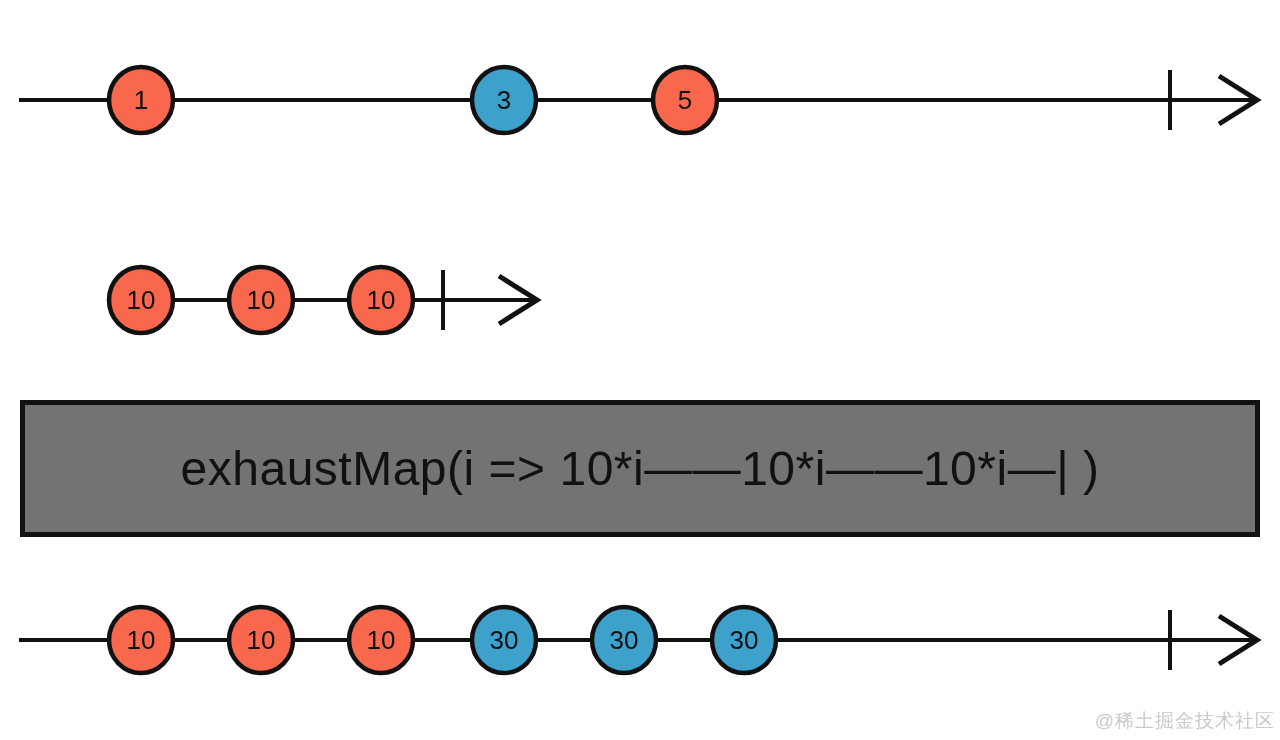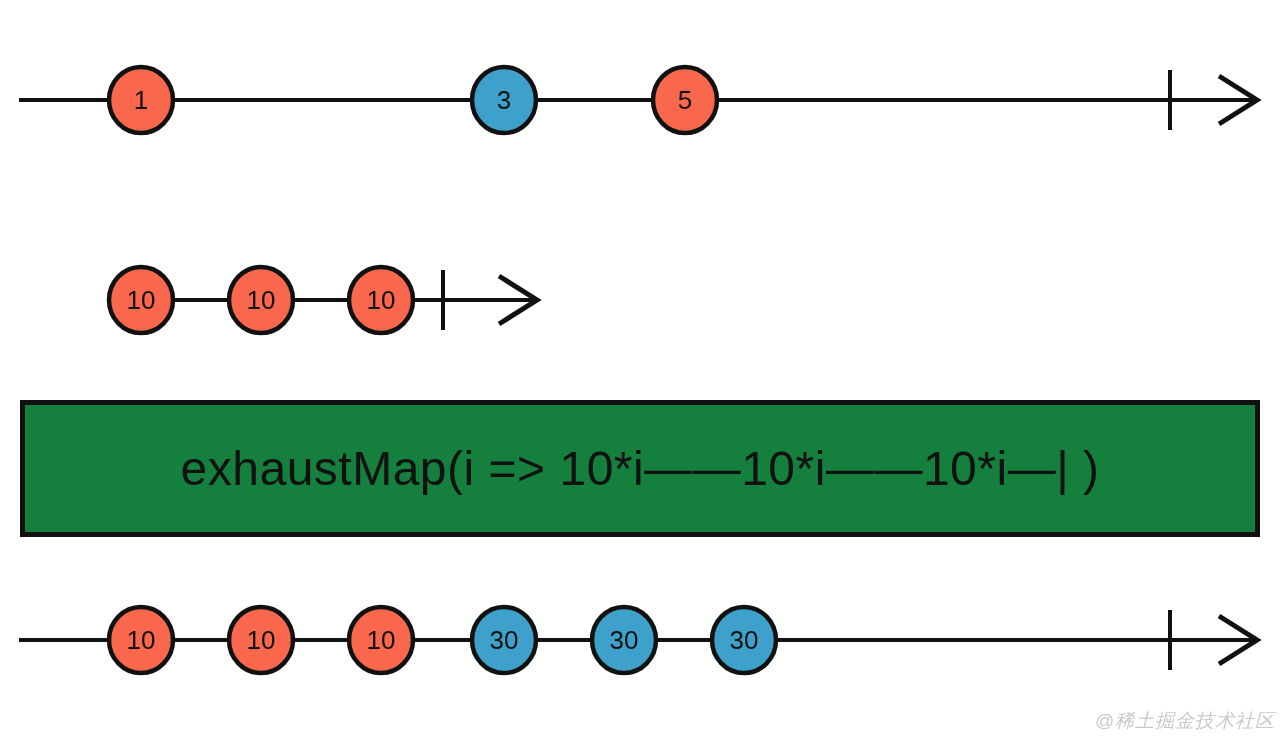--- a/index.html
+++ b/index.html
@@ -23,40 +23,39 @@
     height: 740px;
     display: block;
   }
   #operator-box {
     position: absolute;
     left: 20px;
     top: 400px;
     width: 1230px;
     height: 127px;
     border: 5px solid #111111;
-    background: #15803d;
+    background: #737373;
     display: flex;
     align-items: center;
     justify-content: center;
     box-sizing: content-box;
   }
   #operator-box .expr {
     font-size: 48px;
     color: #111111;
     letter-spacing: 0.5px;
     white-space: nowrap;
   }
   #watermark {
     position: absolute;
     right: 5px;
     bottom: 6px;
     font-size: 19px;
     color: #c9c9c9;
     letter-spacing: 1px;
-    font-style: italic;
   }
 </style>
 </head>
 <body>
 
 <div id="stage">
 
   <svg id="diagram-canvas" viewBox="0 0 1280 740" xmlns="http://www.w3.org/2000/svg">
       <line x1="19" y1="100" x2="1257" y2="100" stroke="#111111" stroke-width="4"></line>
       <line x1="1170" y1="70" x2="1170" y2="130" stroke="#111111" stroke-width="4"></line>

